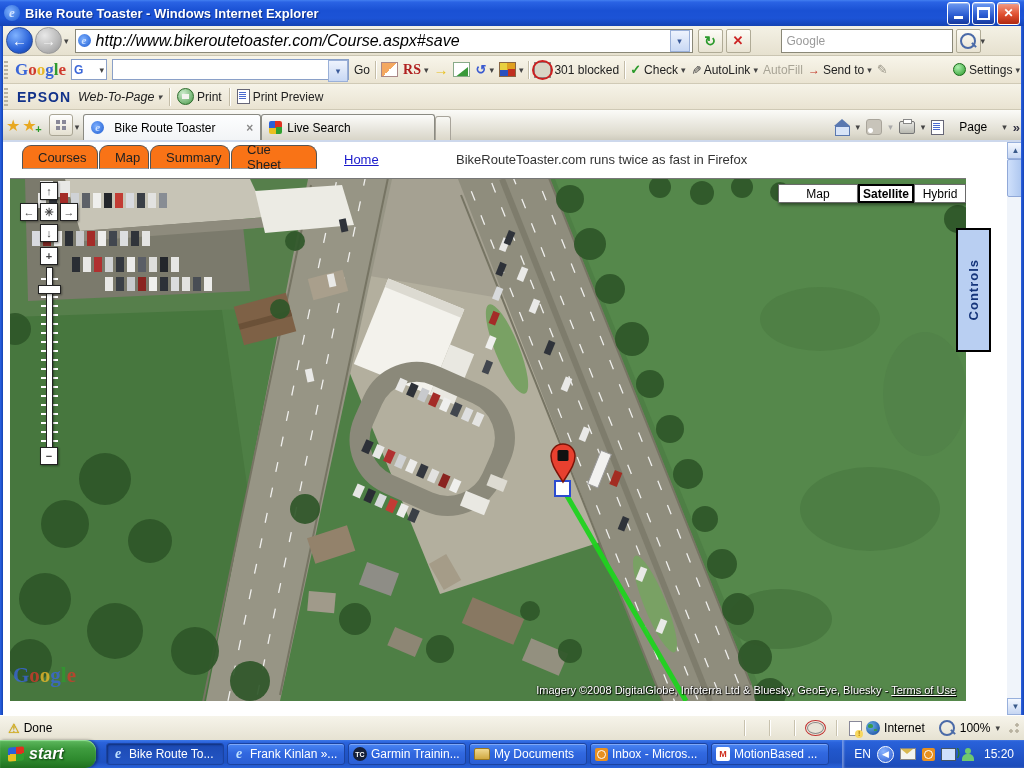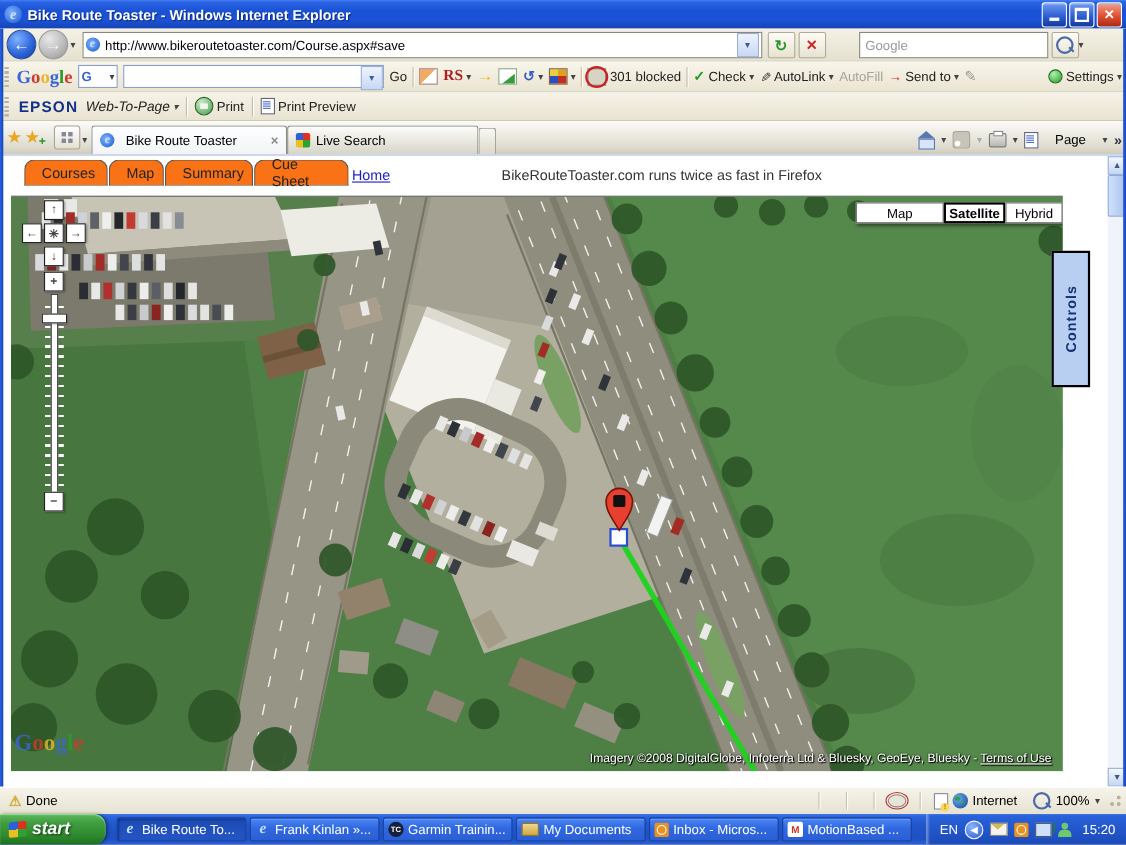--- a/index.html
+++ b/index.html
@@ -24,21 +24,21 @@
   
   .addr{left:0;top:26px;width:1024px;height:30px;background:linear-gradient(#f4f1e5,#e6e1cf);
     display:flex;align-items:center;padding:0 6px;box-sizing:border-box;border-bottom:1px solid #cac5b2;}
   .navcircle{width:25px;height:25px;border-radius:50%;display:inline-flex;align-items:center;
     justify-content:center;color:#fff;font-size:15px;font-weight:bold;margin-right:2px;
     background:radial-gradient(circle at 35% 30%,#7fb2ff,#2a62d8 60%,#123c9a);border:1px solid #2a4c9a;}
   .navcircle.fwd{background:radial-gradient(circle at 35% 30%,#e8e8e8,#b8b8b8 60%,#909090);
     border-color:#9a9a9a;color:#f4f4f4;}
   .addrfield{flex:0 0 612px;height:22px;background:#fff;border:1px solid #8a8878;display:flex;
     align-items:center;padding:0 2px;margin:0 2px 0 6px;}
-  .addrfield .url{flex:1;font-size:12px;white-space:nowrap;overflow:hidden;}
+  .addrfield .url{flex:1;font-size:16px;white-space:nowrap;overflow:hidden;font-style:italic;}
   .ddbtn{width:18px;height:20px;background:linear-gradient(#eef3fd,#c8d8f4);border:1px solid #9ab0d8;
     display:inline-flex;align-items:center;justify-content:center;color:#3a5a9a;font-size:9px;}
   .sqbtn{width:23px;height:22px;border:1px solid #b0ab96;border-radius:2px;margin-left:3px;
     background:linear-gradient(#fdfcf6,#e8e3d2);display:inline-flex;align-items:center;justify-content:center;}
   .refresh-glyph{color:#2c9a2c;font-weight:bold;font-size:14px;}
   .stop-glyph{color:#cc2222;font-weight:bold;font-size:13px;}
   .searchbox{flex:0 0 160px;height:22px;background:#fff;border:1px solid #8a8878;margin-left:30px;
     display:flex;align-items:center;padding:0 5px;color:#9a9a9a;font-size:12px;}
   .mag{width:12px;height:12px;border:2px solid #4a6aa8;border-radius:50%;position:relative;display:inline-block;}
   .mag::after{content:"";position:absolute;left:9px;top:9px;width:6px;height:2px;background:#4a6aa8;
@@ -369,21 +369,21 @@
       <span class="chev2">»</span>
     </span>
   </div>
 
   <div class="abs content">
 
     <span class="site-tab" style="left:22px;width:76px;">Courses</span>
     <span class="site-tab" style="left:99px;width:50px;">Map</span>
     <span class="site-tab" style="left:150px;width:80px;">Summary</span>
     <span class="site-tab" style="left:231px;width:86px;">Cue Sheet</span>
-    <a class="homelink" style="left:320px;">Home</a>
+    <a class="homelink" style="left:344px;">Home</a>
     <span class="promo">BikeRouteToaster.com runs twice as fast in Firefox</span>
     <a class="fflink" style="left:780px;margin-top:36px;">Get Firefox with Google</a>
 
     <div class="map">
       <svg width="956" height="522" viewBox="0 0 956 522">
         <rect width="956" height="522" fill="#4e7f45"></rect>
         <polygon points="545,0 956,0 956,522 755,522" fill="#55884b"></polygon>
         <polygon points="0,130 210,118 268,522 0,522" fill="#47773e"></polygon>
         <polygon points="0,0 300,0 300,128 0,138" fill="#567f4b"></polygon>
         <ellipse cx="810" cy="140" rx="60" ry="32" fill="#4f8045"></ellipse>

